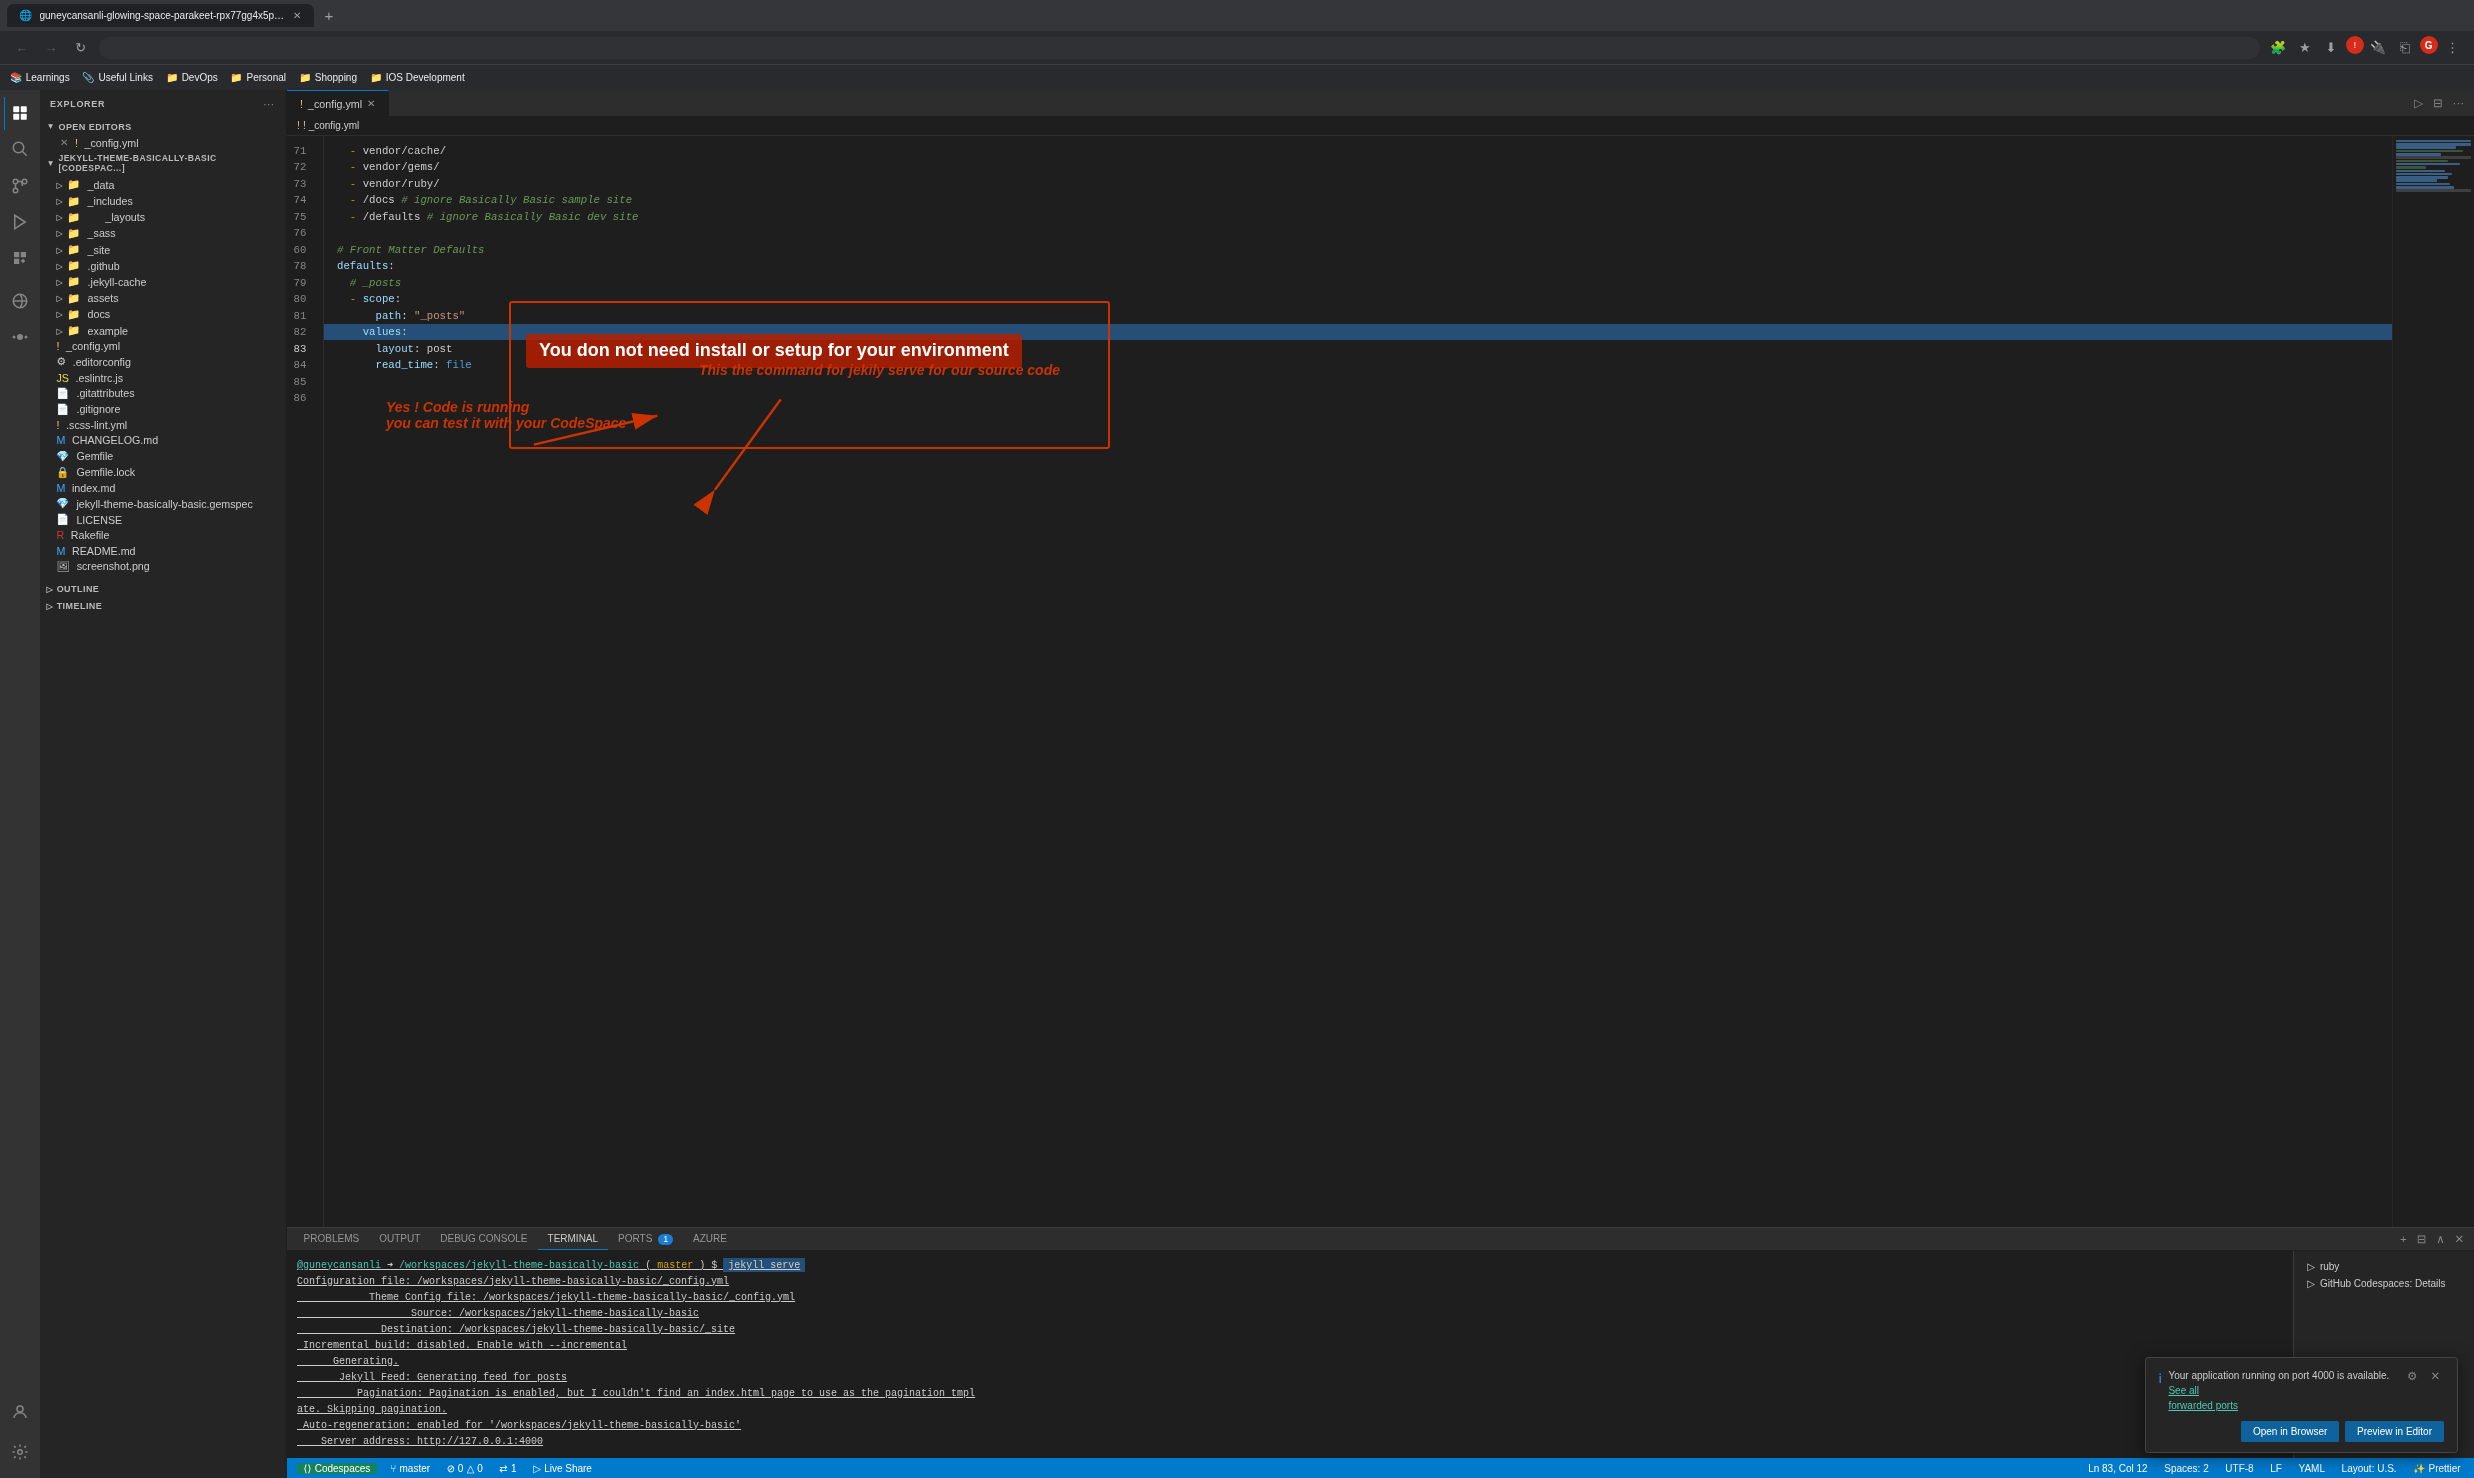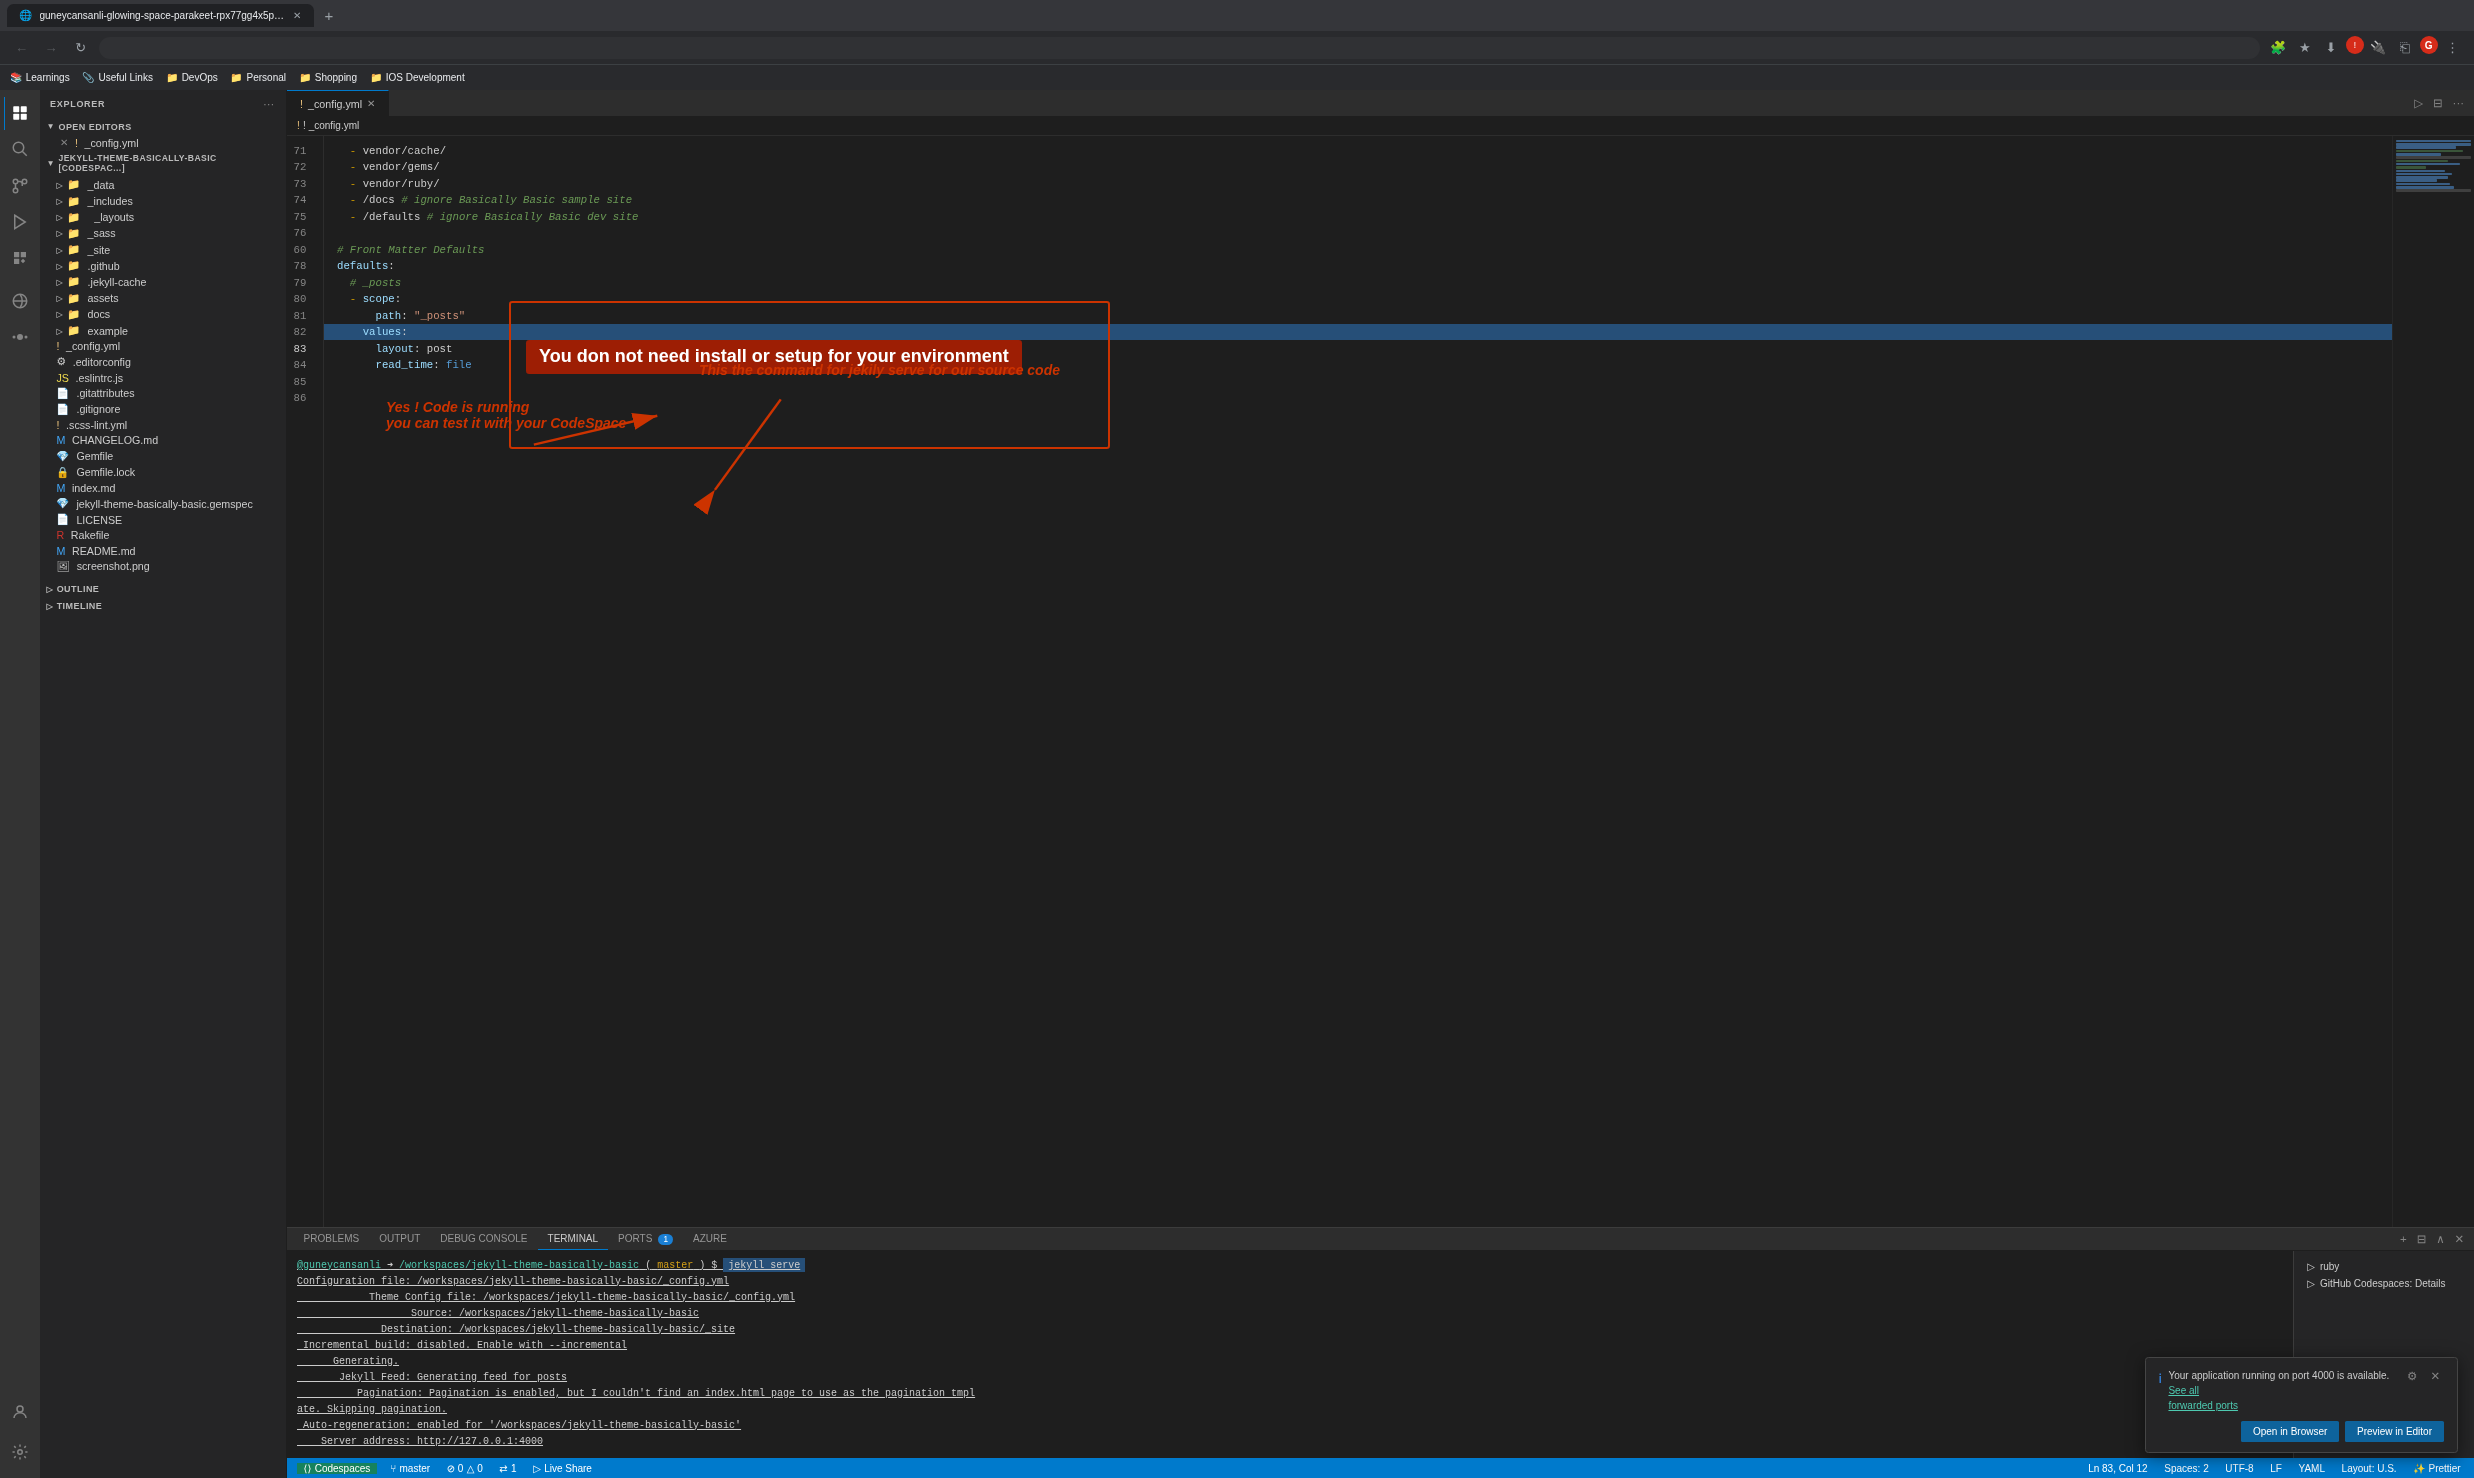--- a/index.html
+++ b/index.html
@@ -258,21 +258,21 @@
         <span style="margin-left:3.3px;">_data</span>
       </div>
       <div class="tree-item" style="padding-left:16.5px;">
         <span style="color:#cccccc; font-size:8.2px; margin-right:1.6px;">▷</span>
         <span style="color:#e8c07b;">📁</span>
         <span style="margin-left:3.3px;">_includes</span>
       </div>
       <div class="tree-item" style="padding-left:16.5px;">
         <span style="font-size:8.2px; margin-right:1.6px;">▷</span>
         <span style="color:#e8c07b;">📁</span>
-        <span style="margin-left:10px;">_layouts</span>
+        <span style="margin-left:21px;">_layouts</span>
       </div>
       <div class="tree-item" style="padding-left:16.5px;">
         <span style="font-size:8.2px; margin-right:1.6px;">▷</span>
         <span style="color:#e8c07b;">📁</span>
         <span style="margin-left:3.3px;">_sass</span>
       </div>
       <div class="tree-item" style="padding-left:16.5px;">
         <span style="font-size:8.2px; margin-right:1.6px;">▷</span>
         <span style="color:#e8c07b;">📁</span>
         <span style="margin-left:3.3px;">_site</span>
@@ -435,21 +435,21 @@
           <div class="code-line highlighted"><span style="color:#cccccc;">    </span><span style="color:#9cdcfe;">values</span><span style="color:#cccccc;">:</span></div>
           <div class="code-line"><span style="color:#cccccc;">      </span><span style="color:#9cdcfe;">layout</span><span style="color:#cccccc;">: post</span></div>
           <div class="code-line"><span style="color:#cccccc;">      </span><span style="color:#9cdcfe;">read_time</span><span style="color:#cccccc;">: </span><span style="color:#569cd6;">file</span></div>
           <div class="code-line"></div>
         </div>
 
         <div class="annotation-overlay">
 
           <div class="annotation-box" style="left:222px; top:165px; width:601px; height:148px; border-color:#cc3300; border-width:2.5px;"></div>
 
-          <div class="annotation-text" style="left:239px; top:204px; font-size:18px; background:rgba(180,30,0,0.85); color:white; padding:6.6px 13px; border-radius:3.3px;">You don not need install or setup for your environment</div>
+          <div class="annotation-text" style="left:239px; top:198px; font-size:18px; background:rgba(180,30,0,0.85); color:white; padding:6.6px 13px; border-radius:3.3px;">You don not need install or setup for your environment</div>
 
           <div class="annotation-text" style="left:99px; top:263px; font-size:14px; color:#cc3300; font-style:italic;">Yes ! Code is running<br>you can test it with your CodeSpace</div>
 
           <svg style="position:absolute; left:0; top:0; width:100%; height:100%; pointer-events:none;" viewBox="0 0 2558 1326" width="2106" height="1092">
             <defs>
               <marker id="arrowhead1" markerWidth="10" markerHeight="7" refX="10" refY="3.5" orient="auto">
                 <polygon points="0 0, 10 3.5, 0 7" fill="#cc3300"></polygon>
               </marker>
             </defs>
             <line x1="300" y1="375" x2="450" y2="340" stroke="#cc3300" stroke-width="3" marker-end="url(#arrowhead1)"></line>

